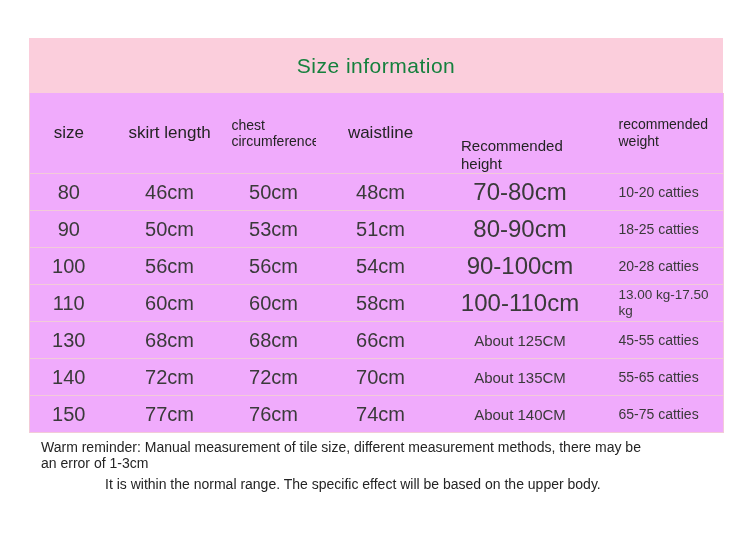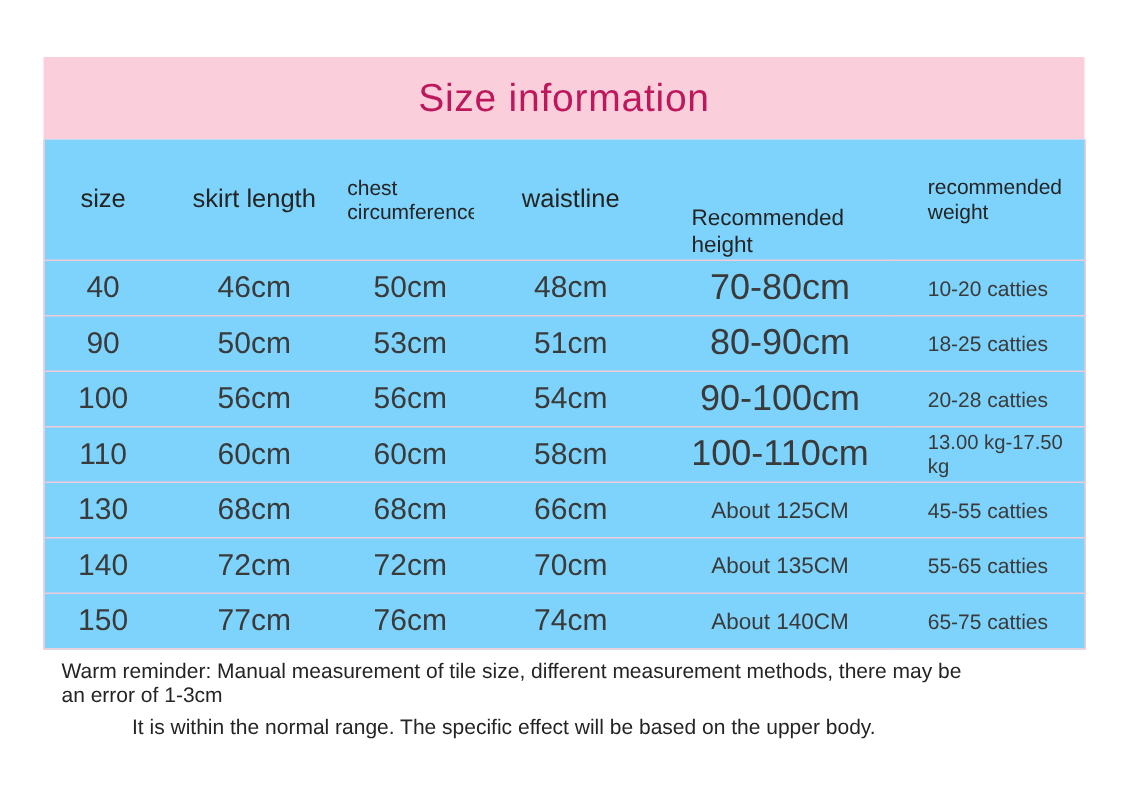--- a/index.html
+++ b/index.html
@@ -18,33 +18,33 @@
     width: 694px;
   }
   .banner {
     height: 55px;
     background: #fbcedc;
     display: flex;
     align-items: center;
     justify-content: center;
   }
   .banner h1 {
-    font-size: 26px;
+    font-size: 21px;
     font-weight: 500;
-    color: #be185d;
+    color: #15803d;
     letter-spacing: 0.5px;
   }
   table {
     width: 694px;
     table-layout: fixed;
     border-collapse: collapse;
     border-left: 1px solid #f2cbd8;
     border-right: 1px solid #f2cbd8;
     border-bottom: 1px solid #f2cbd8;
-    background: #7dd3fc;
+    background: #f0abfc;
   }
   th, td {
     height: 37px;
     vertical-align: middle;
     text-align: center;
     font-weight: normal;
     color: #3a3a3a;
     overflow: hidden;
   }
   thead th { color: #242424; }
@@ -87,21 +87,21 @@
     position: absolute;
     left: 41px;
     top: 439px;
     max-width: 618px;
     font-size: 14px;
     line-height: 16px;
     color: #242424;
   }
   .note {
     position: absolute;
-    left: 88px;
+    left: 105px;
     top: 476px;
     font-size: 14px;
     line-height: 16px;
     color: #242424;
   }
 </style>
 </head>
 <body>
 
 <div class="panel">
@@ -114,21 +114,21 @@
           <th class="c0"><span class="hblk">size</span></th>
           <th class="c1"><span class="hblk">skirt length</span></th>
           <th class="c2"><span class="hblk">chest circumference</span></th>
           <th class="c3"><span class="hblk">waistline</span></th>
           <th class="c4"><span class="hblk">Recommended height</span></th>
           <th class="c5"><span class="hblk">recommended weight</span></th>
         </tr>
     </thead>
     <tbody id="table-body">
         <tr>
-          <td class="c0">40</td>
+          <td class="c0">80</td>
           <td class="c1">46cm</td>
           <td class="c2">50cm</td>
           <td class="c3">48cm</td>
           <td class="c4">70-80cm</td>
           <td class="c5">10-20 catties</td>
         </tr>
         <tr>
           <td class="c0">90</td>
           <td class="c1">50cm</td>
           <td class="c2">53cm</td>

